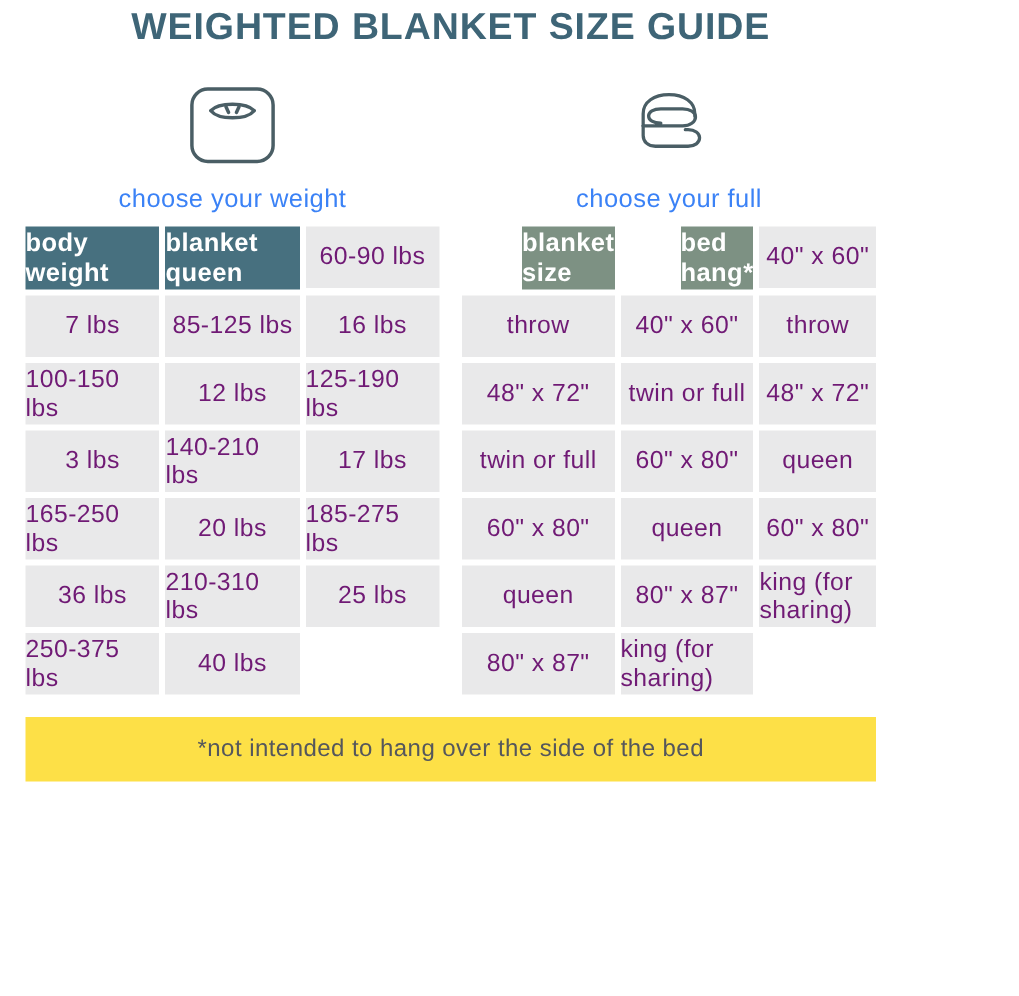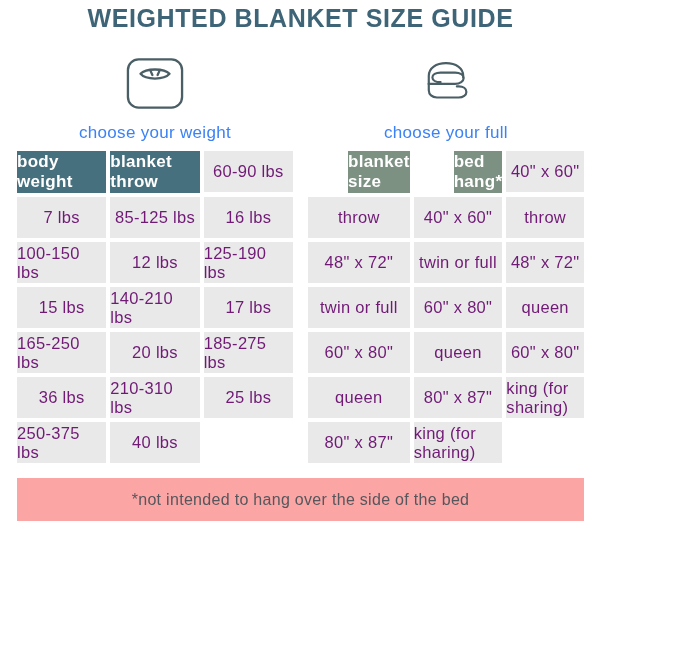--- a/index.html
+++ b/index.html
@@ -72,21 +72,21 @@
     height: 42px;
     color: #ffffff;
     font-weight: bold;
     font-size: 17px;
   }
   .table-weight .cell.head { background: #47707f; }
   .table-size   .cell.head { background: #7d9183; margin-left: 40px; }
   .footnote {
     margin-top: 15px;
     height: 43px;
-    background: #fca5a5;
+    background: #fde047;
     color: #55575c;
     font-size: 16px;
     letter-spacing: 0.3px;
     display: flex;
     align-items: center;
     justify-content: center;
   }
   svg { display: block; }
 </style>
 </head>
@@ -120,29 +120,29 @@
           </g>
         </svg>
       </div>
       <div class="caption">choose your full</div>
     </div>
   </div>
 
   <div class="cols">
     <div class="col table table-weight">
         <div class="cell head">body weight</div>
-        <div class="cell head">blanket throw</div>
+        <div class="cell head">blanket queen</div>
         <div class="cell">60-90 lbs</div>
         <div class="cell">7 lbs</div>
         <div class="cell">85-125 lbs</div>
         <div class="cell">16 lbs</div>
         <div class="cell">100-150 lbs</div>
         <div class="cell">12 lbs</div>
         <div class="cell">125-190 lbs</div>
-        <div class="cell">15 lbs</div>
+        <div class="cell">3 lbs</div>
         <div class="cell">140-210 lbs</div>
         <div class="cell">17 lbs</div>
         <div class="cell">165-250 lbs</div>
         <div class="cell">20 lbs</div>
         <div class="cell">185-275 lbs</div>
         <div class="cell">36 lbs</div>
         <div class="cell">210-310 lbs</div>
         <div class="cell">25 lbs</div>
         <div class="cell">250-375 lbs</div>
         <div class="cell">40 lbs</div>

